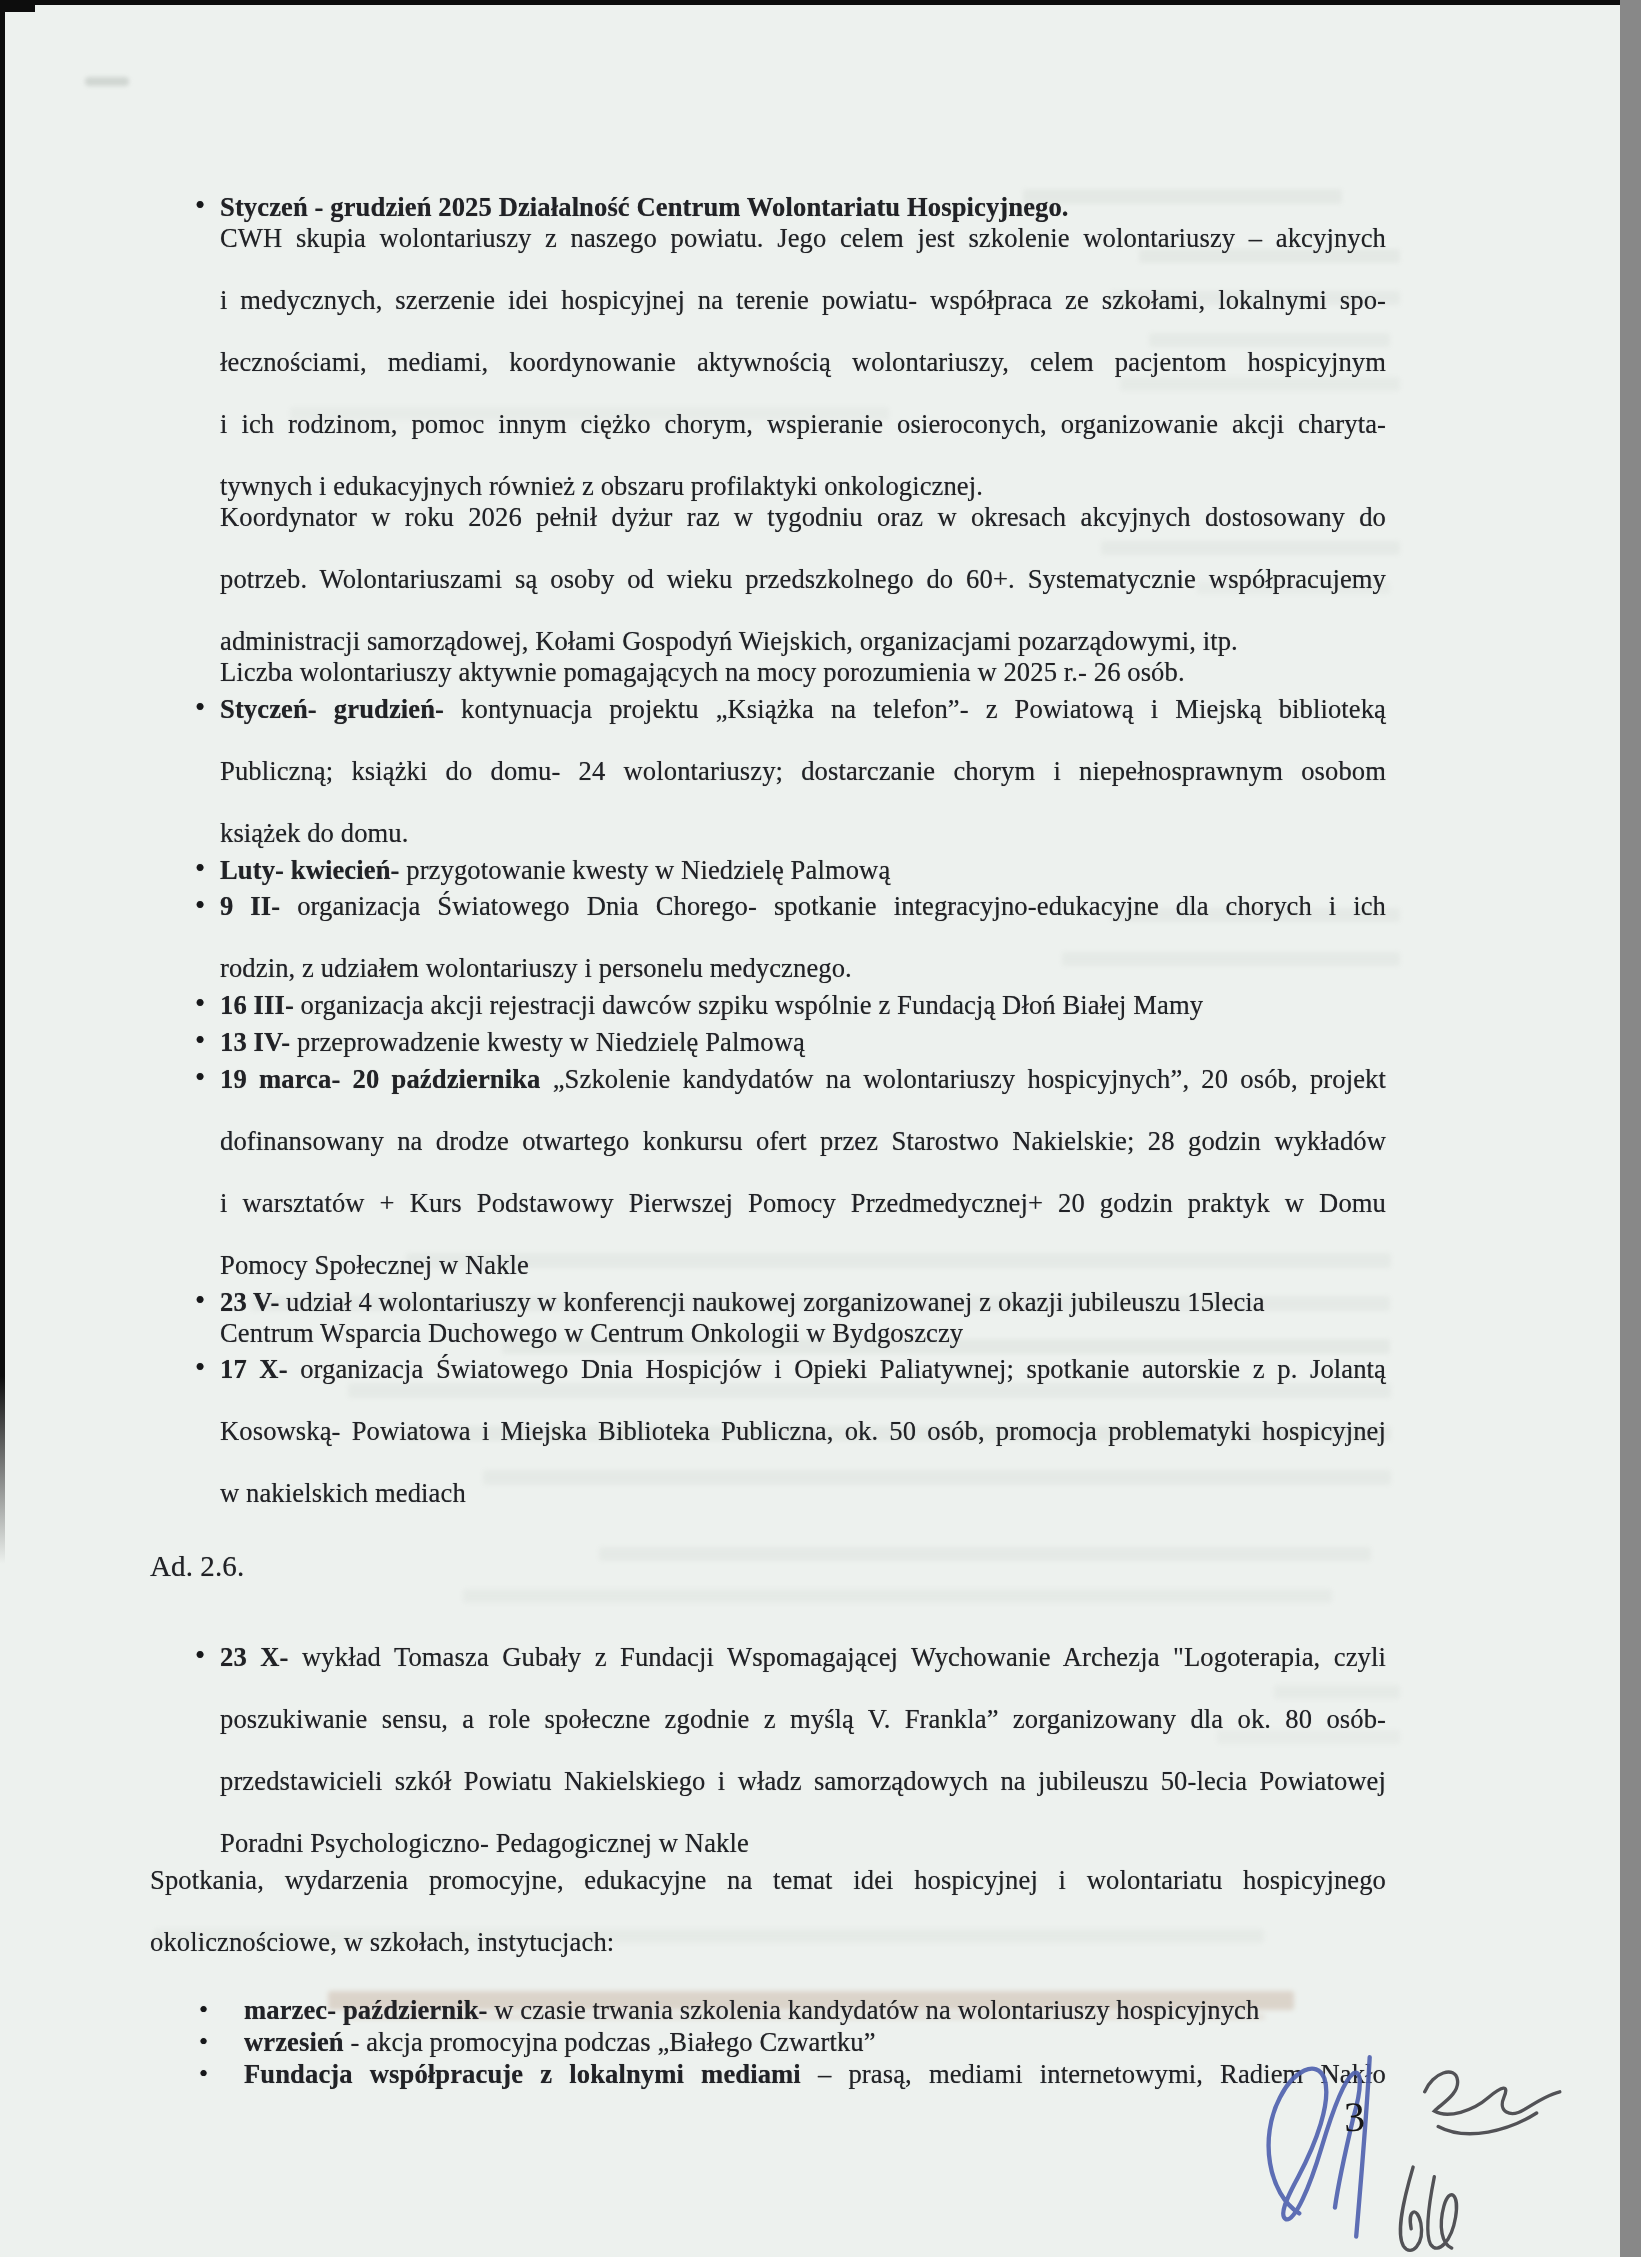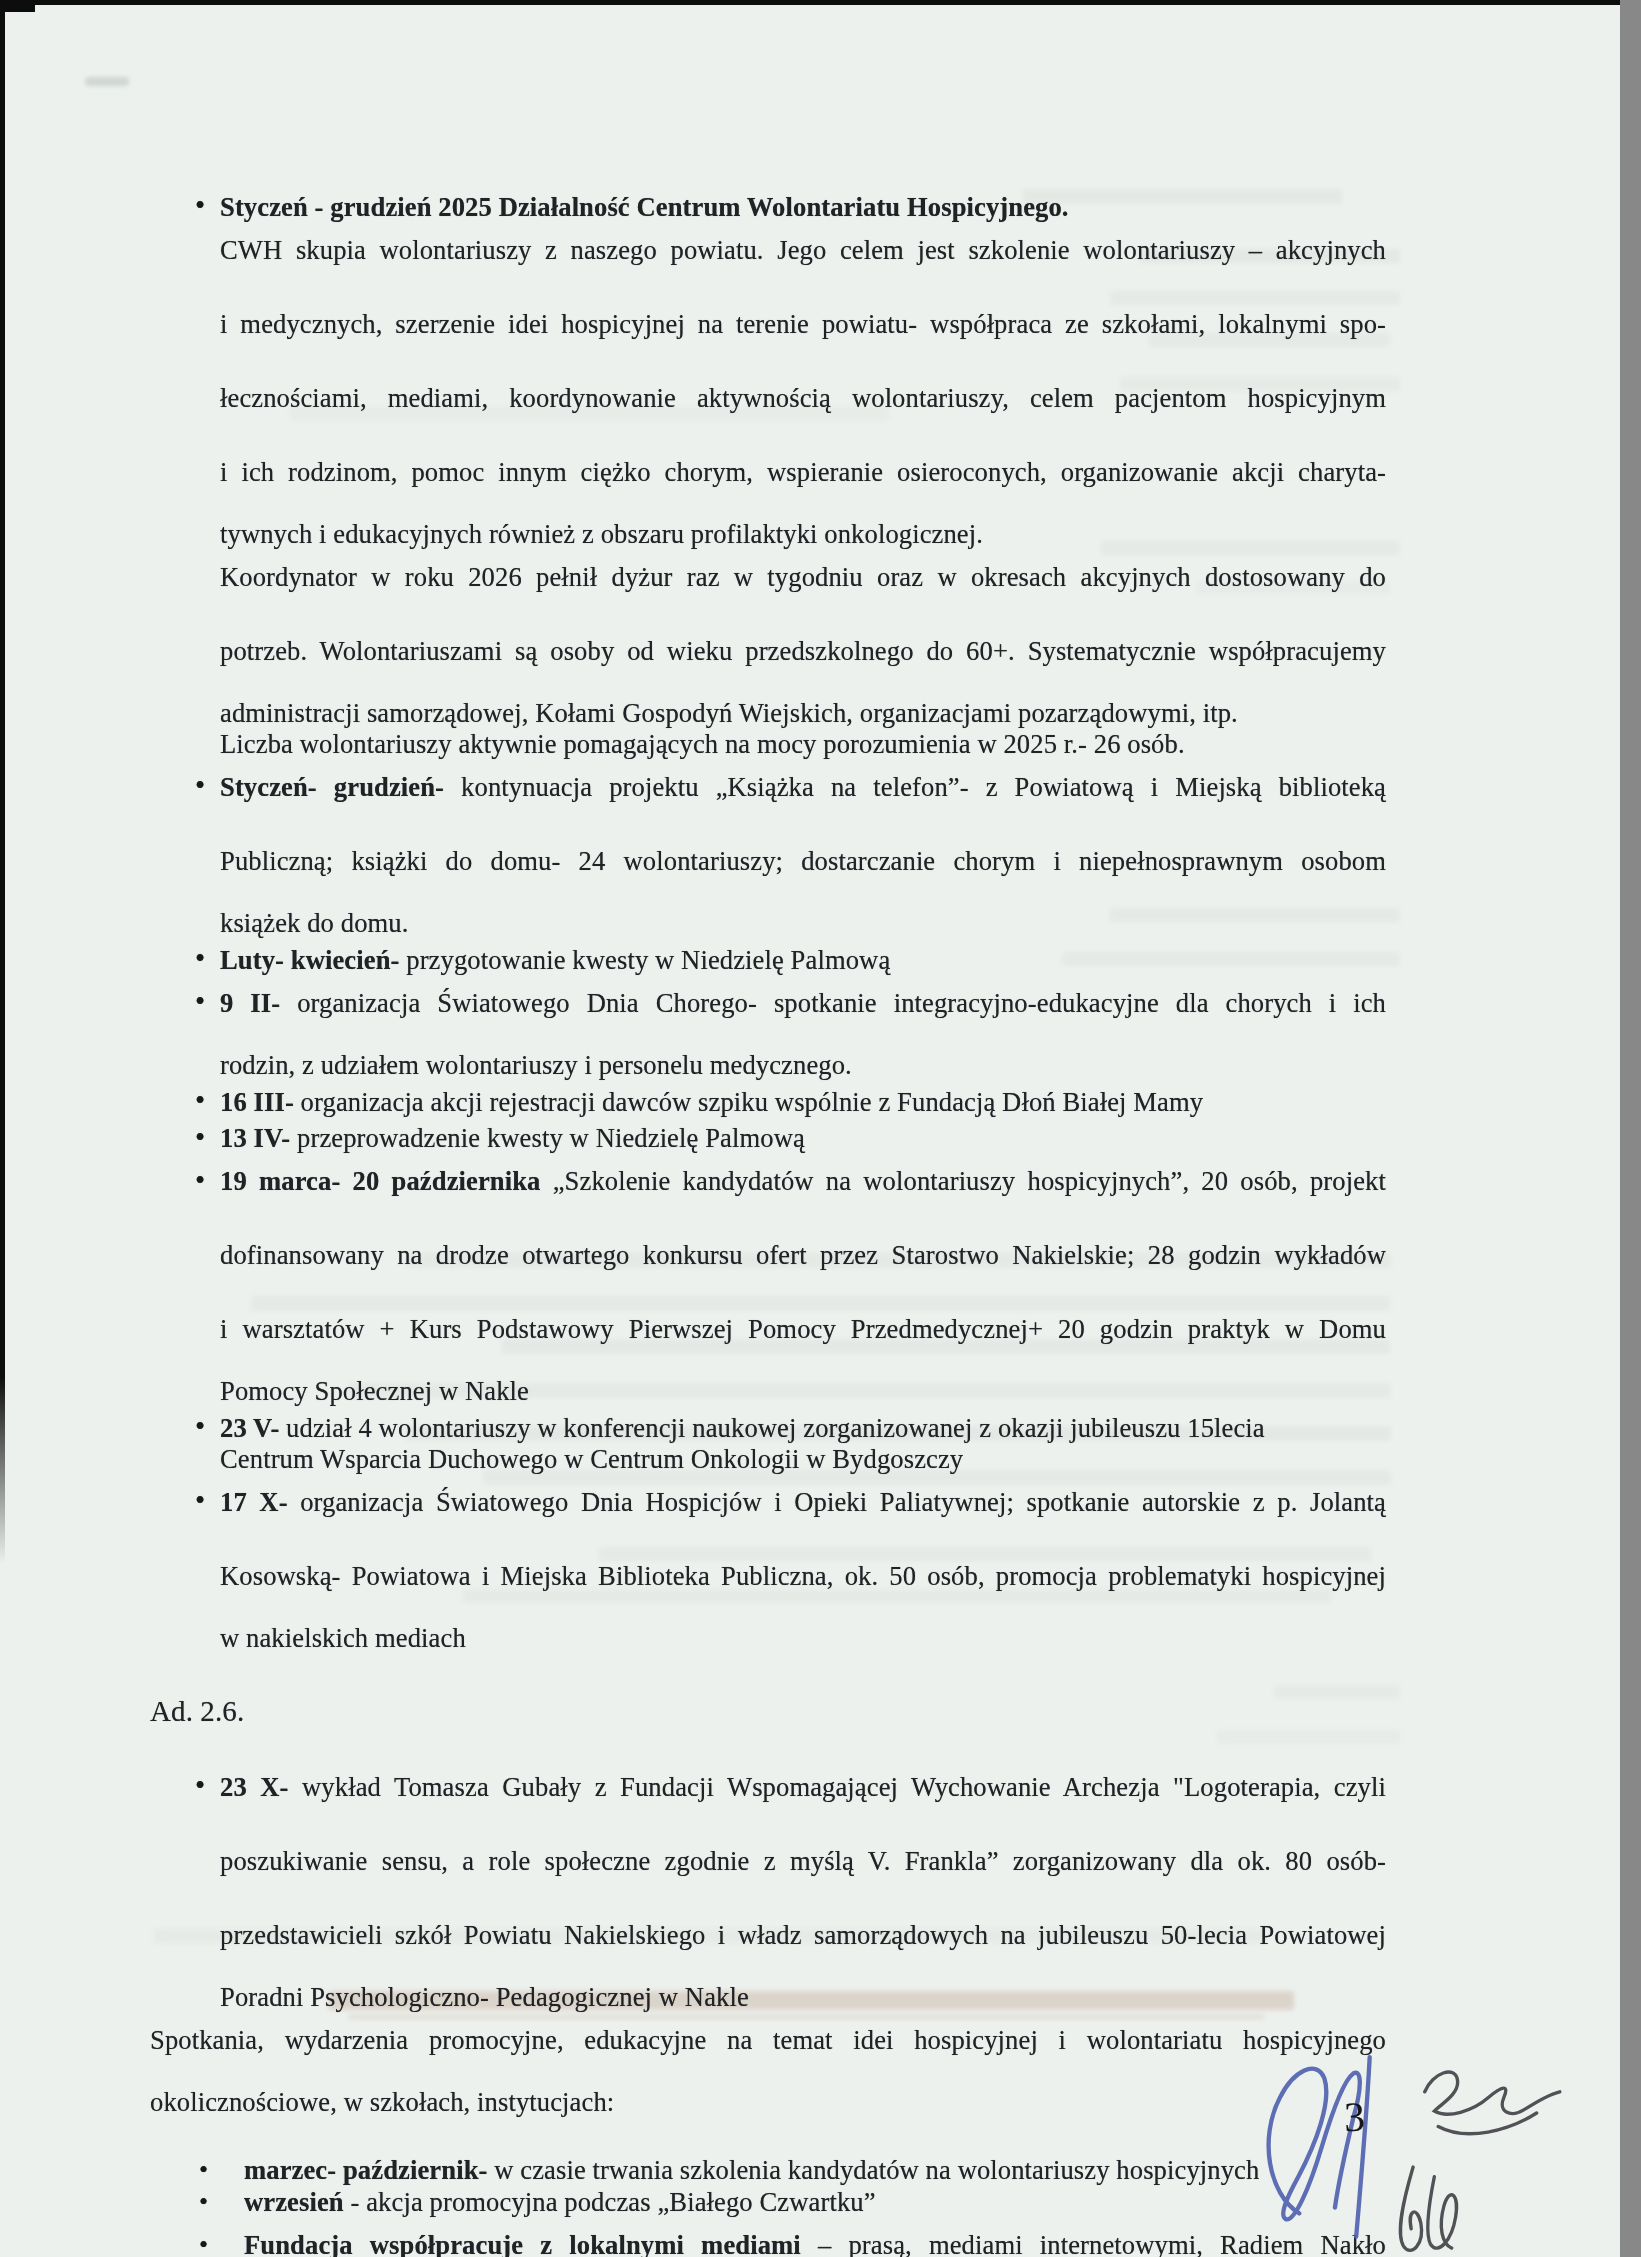--- a/index.html
+++ b/index.html
@@ -21,29 +21,29 @@
   .smudge{position:absolute;left:85px;top:77px;width:44px;height:8.7px;background:#b9c0bb;
     opacity:.55;filter:blur(1.9px);border-radius:3.9px;}
   
   .bleed{position:absolute;background:#8d988f;filter:blur(2.9px);border-radius:2.9px;}
   .bleed.sepia{background:#b08a70;}
   
   .content{position:absolute;left:150px;top:192px;width:1236px;font-size:26.6px;line-height:31px;
     letter-spacing:0.1px;text-shadow:0 0 0.7px rgba(25,26,30,.55);}
   .block{position:relative;}
   .line{min-height:31px;}
-  .just{text-align:justify;margin-top:12px;}
+  .just{text-align:justify;}
   .just::after{content:"";display:inline-block;width:100%;height:0;}
   .b{font-weight:bold;}
   .bullet{padding-left:70px;margin-bottom:5.8px;}
   .bullet::before{content:"\2022";position:absolute;left:45px;top:-1.9px;font-size:29px;color:#17181a;}
   .bullet-sm{padding-left:94px;margin-bottom:1px;}
   .bullet-sm::before{content:"\2022";position:absolute;left:49px;top:-1px;font-size:26px;color:#17181a;}
   .heading{font-size:29px;}
-  .h26{margin-top:42px;margin-bottom:45px;}
+  .h26{margin-top:42px;margin-bottom:60px;}
   .h27{margin-top:62px;margin-bottom:42px;}
   .mb38{margin-bottom:37px;}
   
   .sig{position:absolute;left:1224px;top:2024px;}
   .pagenum{position:absolute;left:1344px;top:2093px;font-size:42px;color:#161616;
     font-family:"Liberation Serif",serif;transform:rotate(-2deg);}
 </style>
 </head>
 <body>
 

